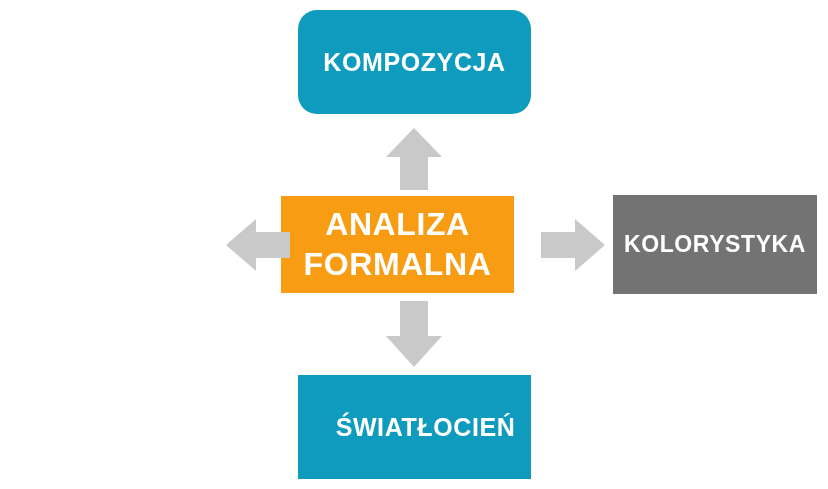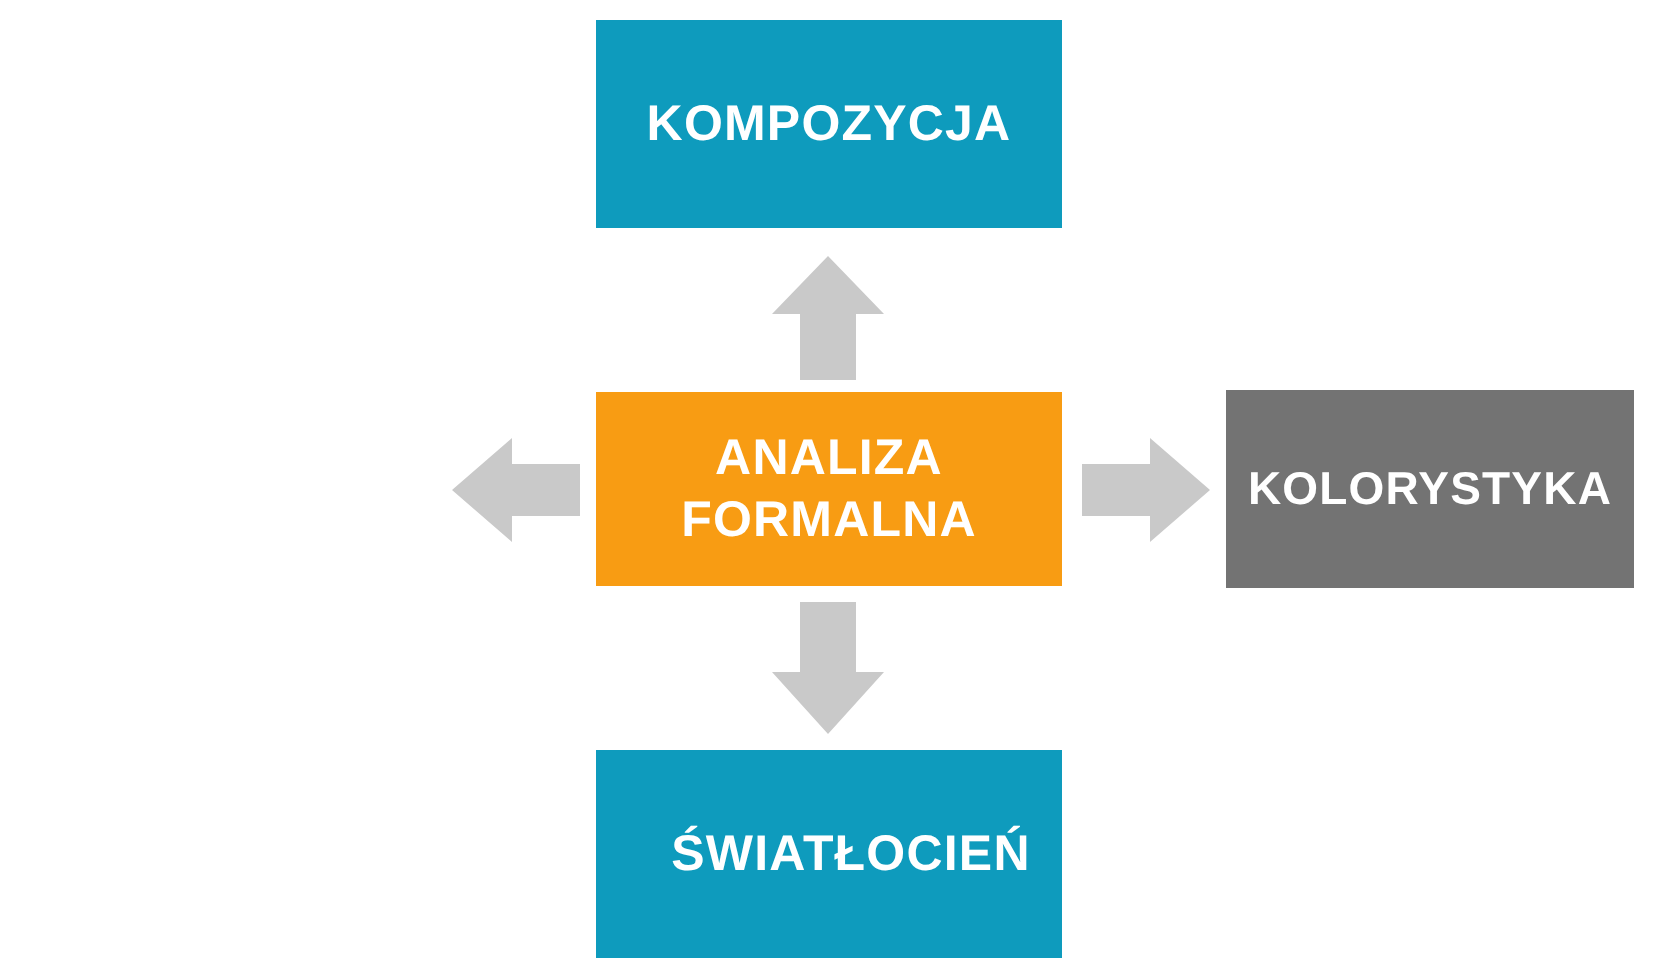--- a/index.html
+++ b/index.html
@@ -37,34 +37,35 @@
     white-space: pre-line;
   }
 
   
   #node-top {
     left: 298px;
     top: 10px;
     width: 233px;
     height: 104px;
     font-size: 25px;
+    border-radius: 19px;
   }
   #node-left {
     left: 11px;
     top: 195px;
     width: 205px;
     height: 99px;
     font-size: 23px;
   }
   #node-center {
-    left: 298px;
+    left: 281px;
     top: 196px;
     width: 233px;
     height: 97px;
-    font-size: 25px;
+    font-size: 32px;
   }
   #node-right {
     left: 613px;
     top: 195px;
     width: 204px;
     height: 99px;
     font-size: 23px;
   }
   #node-bottom {
     left: 298px;

